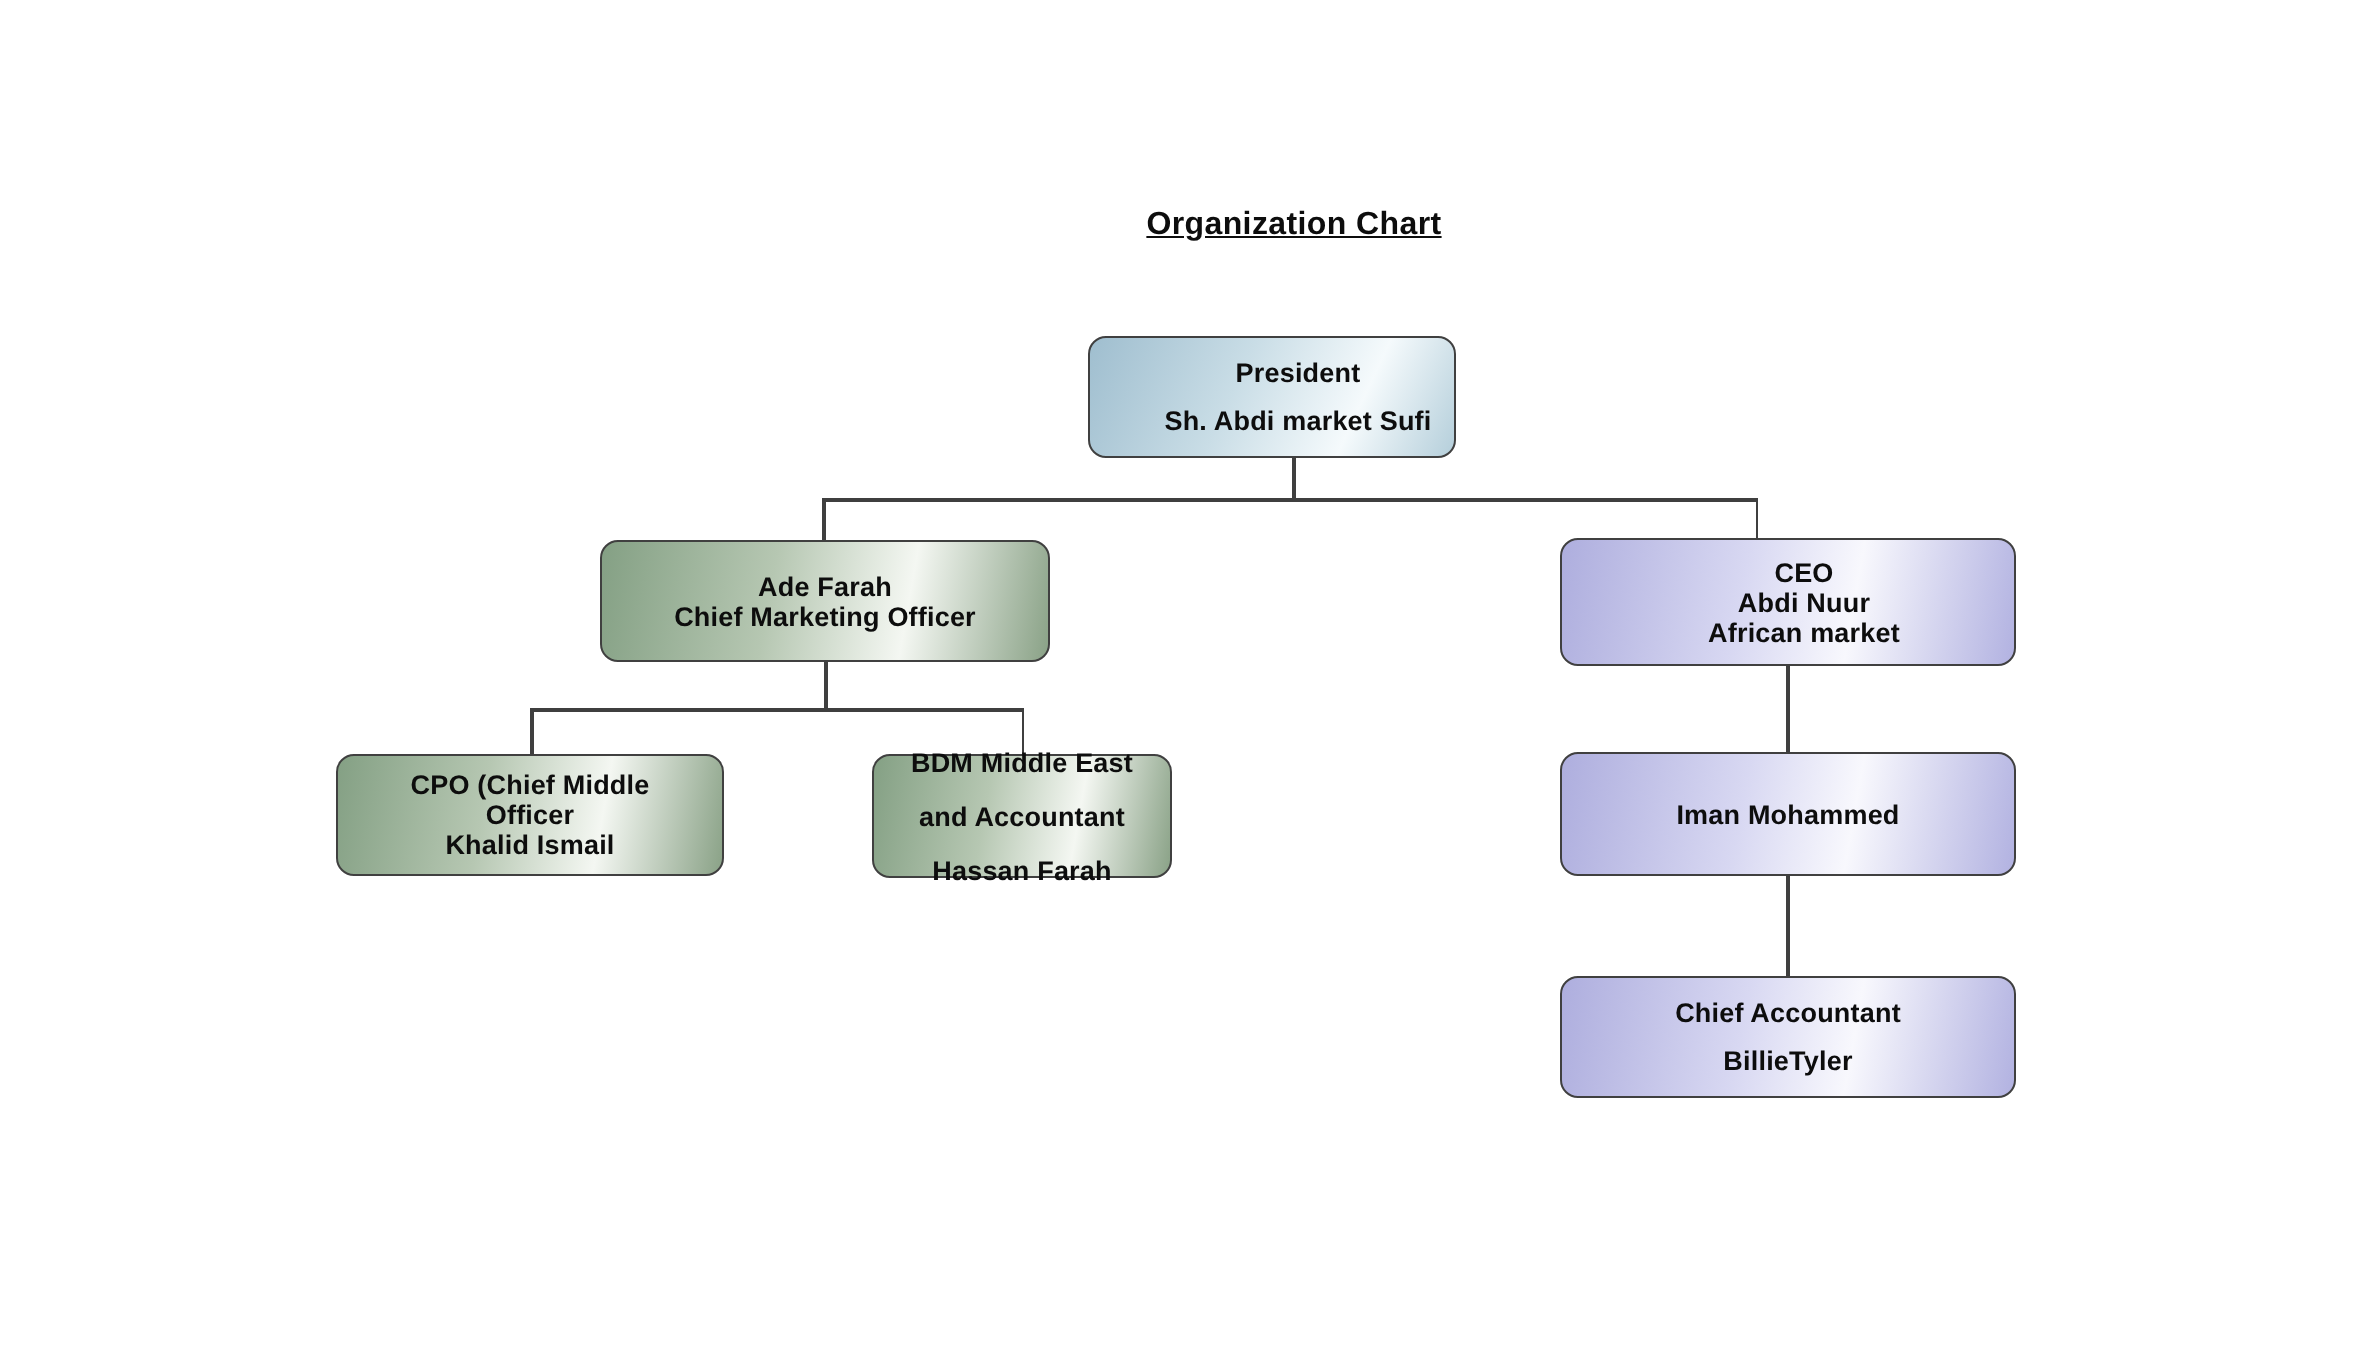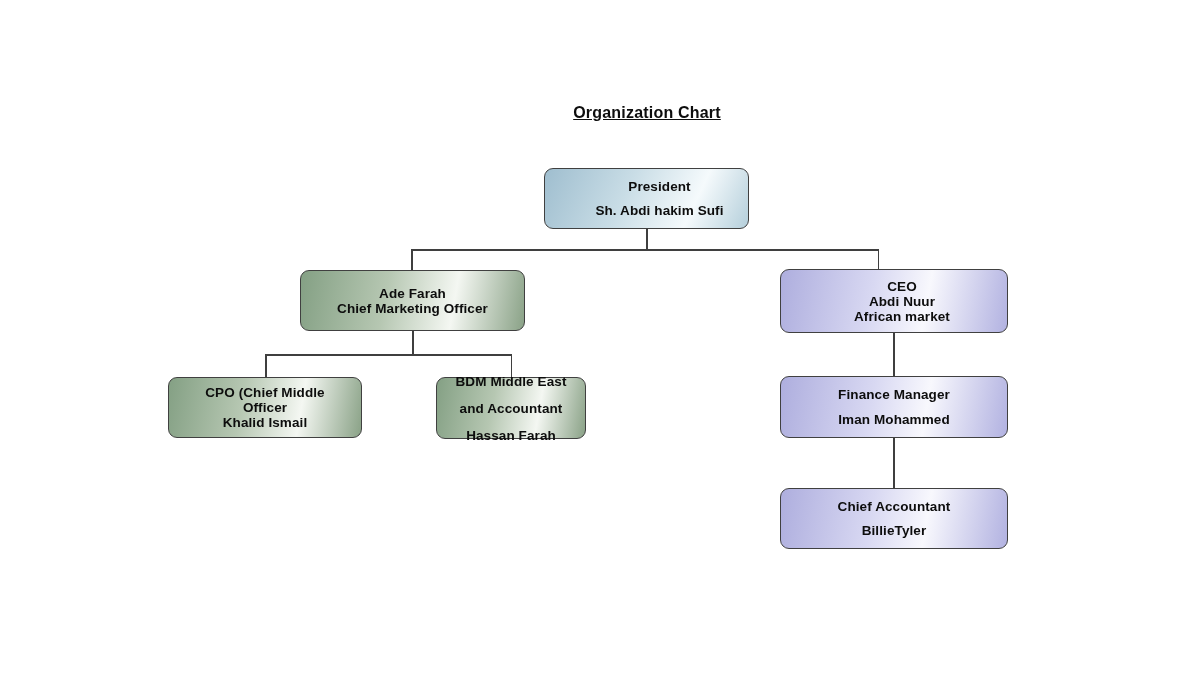--- a/index.html
+++ b/index.html
@@ -56,21 +56,21 @@
     background: linear-gradient(100deg, #aeaede 0%, #d8d8f2 40%, #f8f8fd 64%, #b2b2e1 100%);
   }
   .line {
     position: absolute;
     background: #3f3f3f;
   }
   .line.h { height: 1.5px; }
   .line.v { width: 1.5px; }
 
   
-  #node-president  { left: 544px; top: 168px; width: 205px; height: 61px; padding-left: 26px; }
+  #node-president  { left: 544px; top: 168px; width: 184px; height: 61px; padding-left: 26px; }
   #node-cmo        { left: 300px; top: 270px; width: 225px; height: 61px; }
   #node-ceo        { left: 780px; top: 269px; width: 228px; height: 64px; padding-left: 16px; }
   #node-cpo        { left: 168px; top: 377px; width: 194px; height: 61px; }
   #node-bdm        { left: 436px; top: 377px; width: 150px; height: 62px; gap: 12px; }
   #node-finance    { left: 780px; top: 376px; width: 228px; height: 62px; }
   #node-accountant { left: 780px; top: 488px; width: 228px; height: 61px; }
 
   
   #conn-president-stem { left: 646px; top: 229px; height: 20px; }
   #conn-level1-h       { left: 411px; top: 249px; width: 468px; }
@@ -96,21 +96,21 @@
   <div class="line v" id="conn-ceo-drop"></div>
   <div class="line v" id="conn-cmo-stem"></div>
   <div class="line h" id="conn-level2-h"></div>
   <div class="line v" id="conn-cpo-drop"></div>
   <div class="line v" id="conn-bdm-drop"></div>
   <div class="line v" id="conn-ceo-finance"></div>
   <div class="line v" id="conn-finance-acct"></div>
 
   <div class="node fill-blue spaced" id="node-president">
     <span class="nline">President</span>
-    <span class="nline">Sh. Abdi hakim Sufi</span>
+    <span class="nline">Sh. Abdi market Sufi</span>
   </div>
 
   <div class="node fill-green" id="node-cmo">
     <span class="nline">Ade Farah</span>
     <span class="nline">Chief Marketing Officer</span>
   </div>
 
   <div class="node fill-purple" id="node-ceo">
     <span class="nline">CEO</span>
     <span class="nline">Abdi Nuur</span>
@@ -123,21 +123,20 @@
     <span class="nline">Khalid Ismail</span>
   </div>
 
   <div class="node fill-green" id="node-bdm">
     <span class="nline">BDM Middle East</span>
     <span class="nline">and Accountant</span>
     <span class="nline">Hassan Farah</span>
   </div>
 
   <div class="node fill-purple spaced" id="node-finance">
-    <span class="nline">Finance Manager</span>
     <span class="nline">Iman Mohammed</span>
   </div>
 
   <div class="node fill-purple spaced" id="node-accountant">
     <span class="nline">Chief Accountant</span>
     <span class="nline">BillieTyler</span>
   </div>
 
 </div>
 

